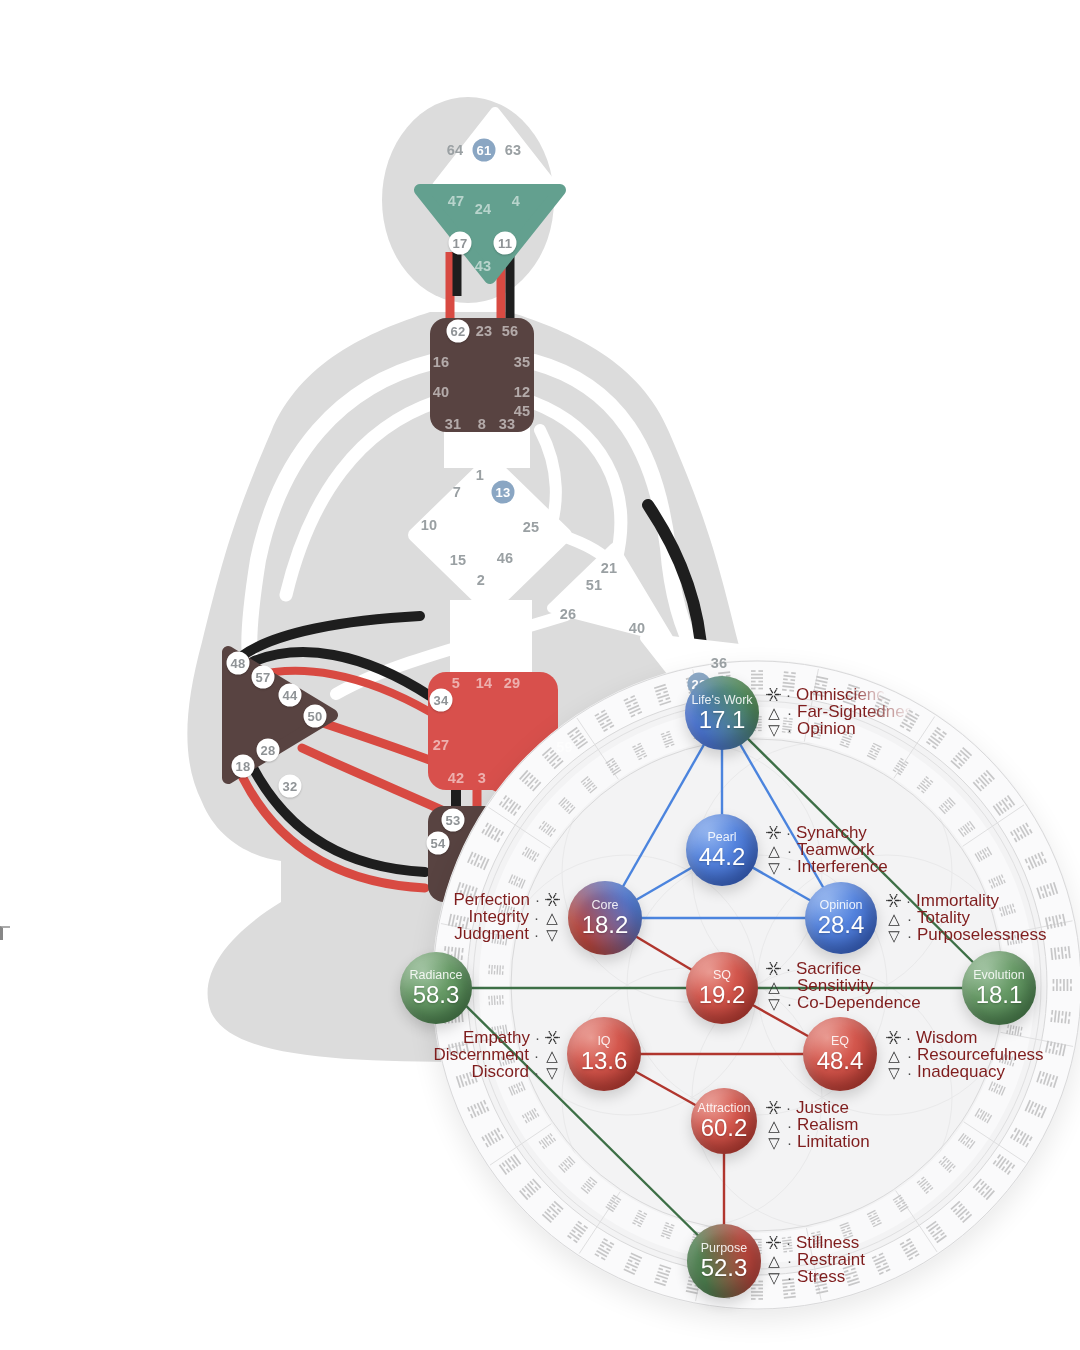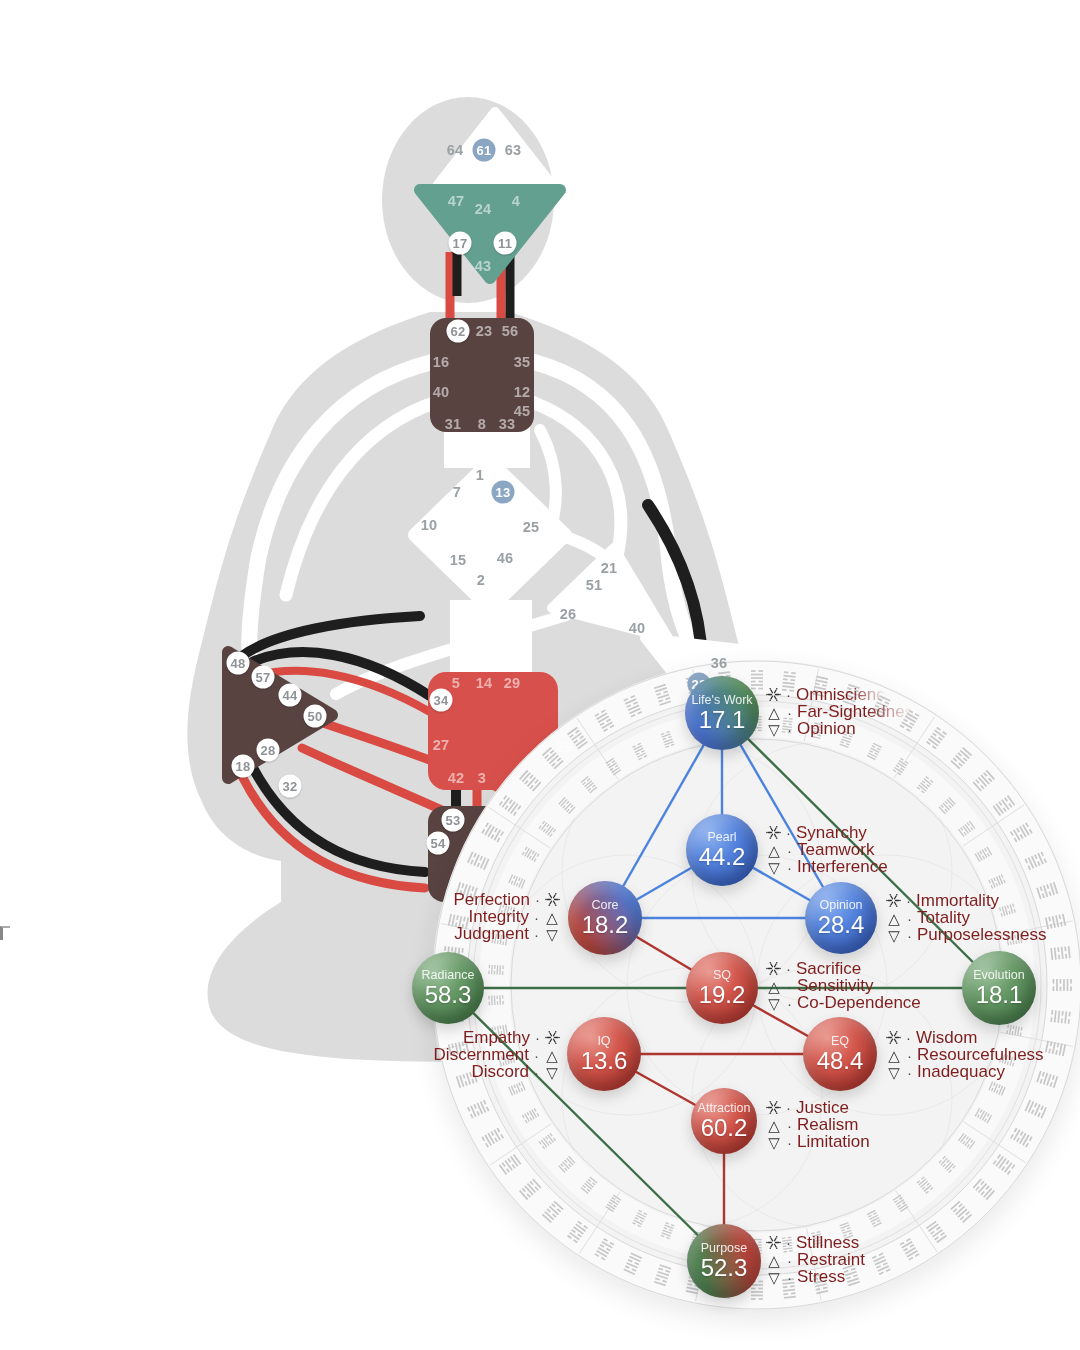--- a/index.html
+++ b/index.html
@@ -1411,21 +1411,21 @@
         <span class="sphere-value">18.2</span>
       </div>
       <div class="sphere fill-blue" style="left: 805px; top: 882px; width: 72px; height: 72px;">
         <span class="sphere-label">Opinion</span>
         <span class="sphere-value">28.4</span>
       </div>
       <div class="sphere fill-red" style="left: 686px; top: 952px; width: 72px; height: 72px;">
         <span class="sphere-label">SQ</span>
         <span class="sphere-value">19.2</span>
       </div>
-      <div class="sphere fill-green" style="left: 412px; top: 952px; width: 72px; height: 72px;">
+      <div class="sphere fill-green" style="left: 400px; top: 952px; width: 72px; height: 72px;">
         <span class="sphere-label">Radiance</span>
         <span class="sphere-value">58.3</span>
       </div>
       <div class="sphere fill-green" style="left: 962px; top: 951px; width: 74px; height: 74px;">
         <span class="sphere-label">Evolution</span>
         <span class="sphere-value">18.1</span>
       </div>
       <div class="sphere fill-red" style="left: 567px; top: 1017px; width: 74px; height: 74px; align-items: center;">
         <span class="sphere-label">IQ</span>
         <span class="sphere-value">13.6</span>

